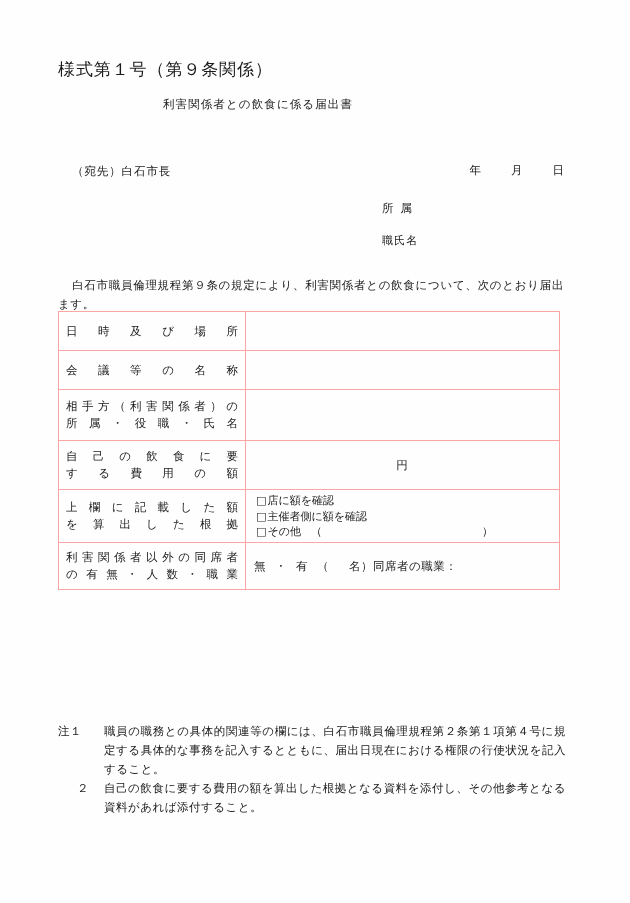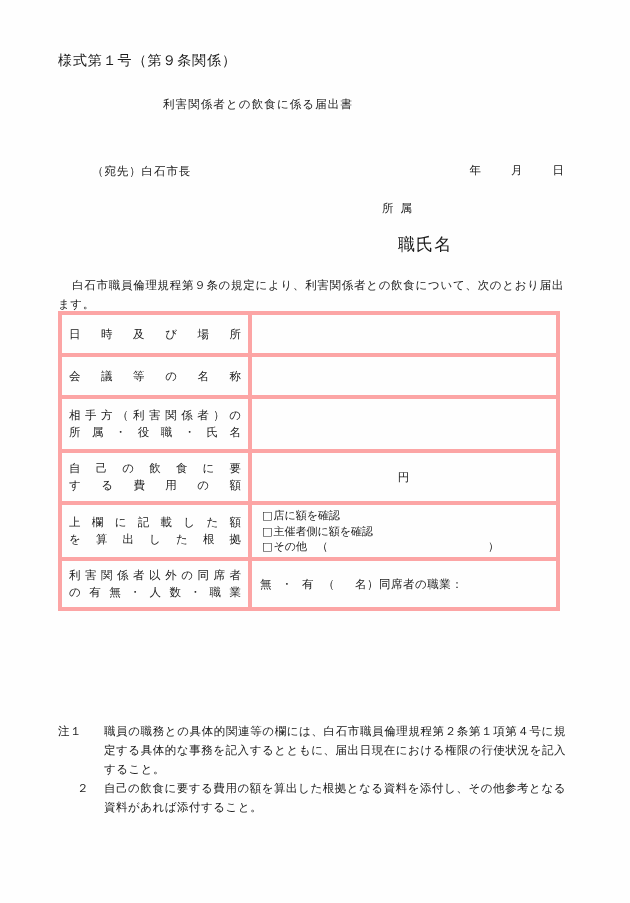--- a/index.html
+++ b/index.html
@@ -21,22 +21,22 @@
     left: 0;
     top: 0;
     width: 630px;
     height: 903px;
   }
 
   
   .form-no {
     position: absolute;
     left: 58px;
-    top: 52px;
-    font-size: 14px;
+    top: 58px;
+    font-size: 17px;
     letter-spacing: 0.9px;
     white-space: nowrap;
   }
   .doc-title {
     position: absolute;
     left: 0;
     top: 97px;
     width: 508px;
     text-align: center;
     font-size: 11.5px;
@@ -51,39 +51,39 @@
     font-size: 11.5px;
     white-space: nowrap;
     margin-top: 32px;
   }
   .date-line span { display: inline-block; }
   .date-y { margin-right: 30px; }
   .date-m { margin-right: 30px; }
 
   .addressee {
     position: absolute;
-    left: 92px;
+    left: 72px;
     top: 164px;
     font-size: 11.5px;
     letter-spacing: 0.9px;
     white-space: nowrap;
   }
   .affiliation {
     position: absolute;
     left: 382px;
     top: 201px;
     font-size: 11.5px;
     letter-spacing: 7px;
     white-space: nowrap;
   }
   .namefield {
     position: absolute;
-    left: 398px;
+    left: 382px;
     top: 233px;
-    font-size: 17px;
+    font-size: 11px;
     letter-spacing: 1.1px;
     white-space: nowrap;
   }
 
   .lead {
     position: absolute;
     left: 58px;
     top: 276px;
     width: 506px;
     font-size: 11.5px;
@@ -96,21 +96,21 @@
   
   .form-table {
     position: absolute;
     left: 58px;
     top: 311px;
     width: 502px;
     border-collapse: collapse;
     table-layout: fixed;
   }
   .form-table td {
-    border: 4px solid #fca5a5;
+    border: 1px solid #fca5a5;
     padding: 0;
     vertical-align: middle;
     font-size: 11.5px;
   }
   td.lbl {
     width: 172px;
     padding: 0 7px;
     line-height: 17px;
   }
   td.val {

